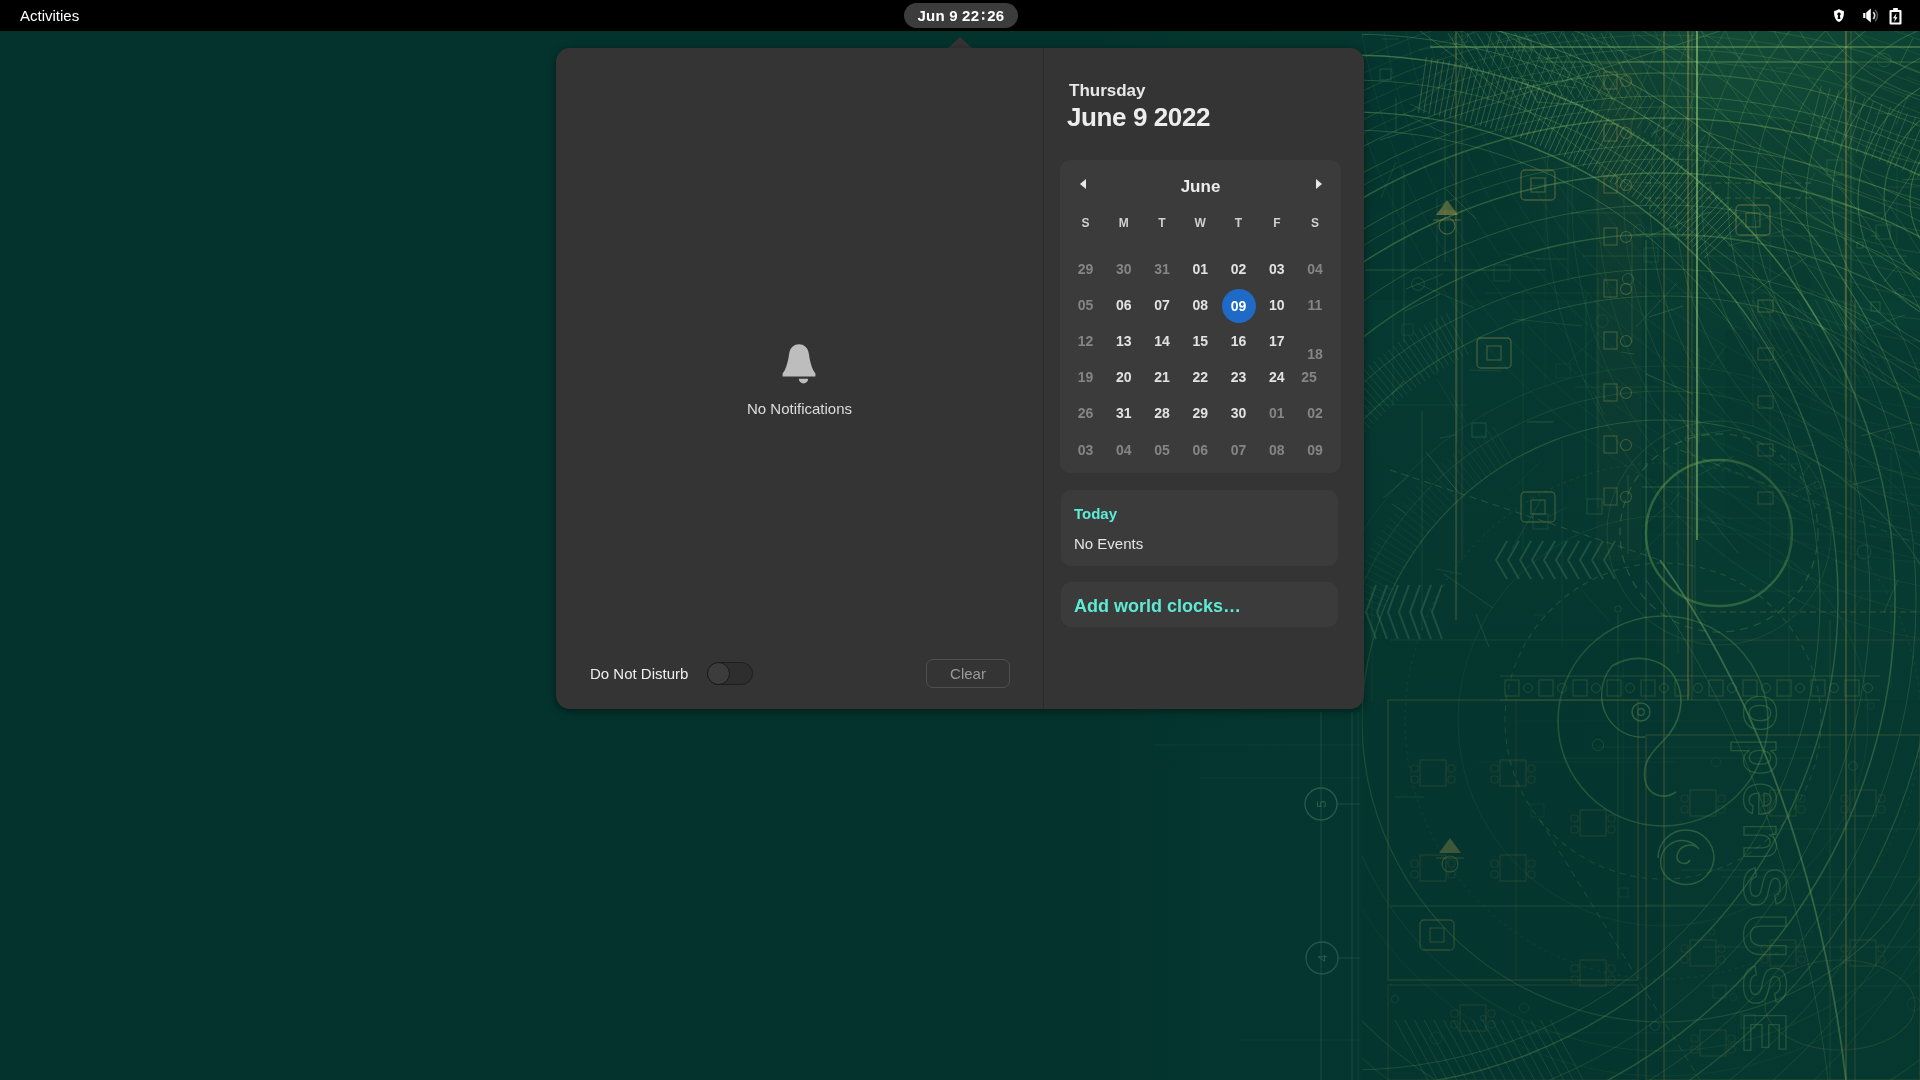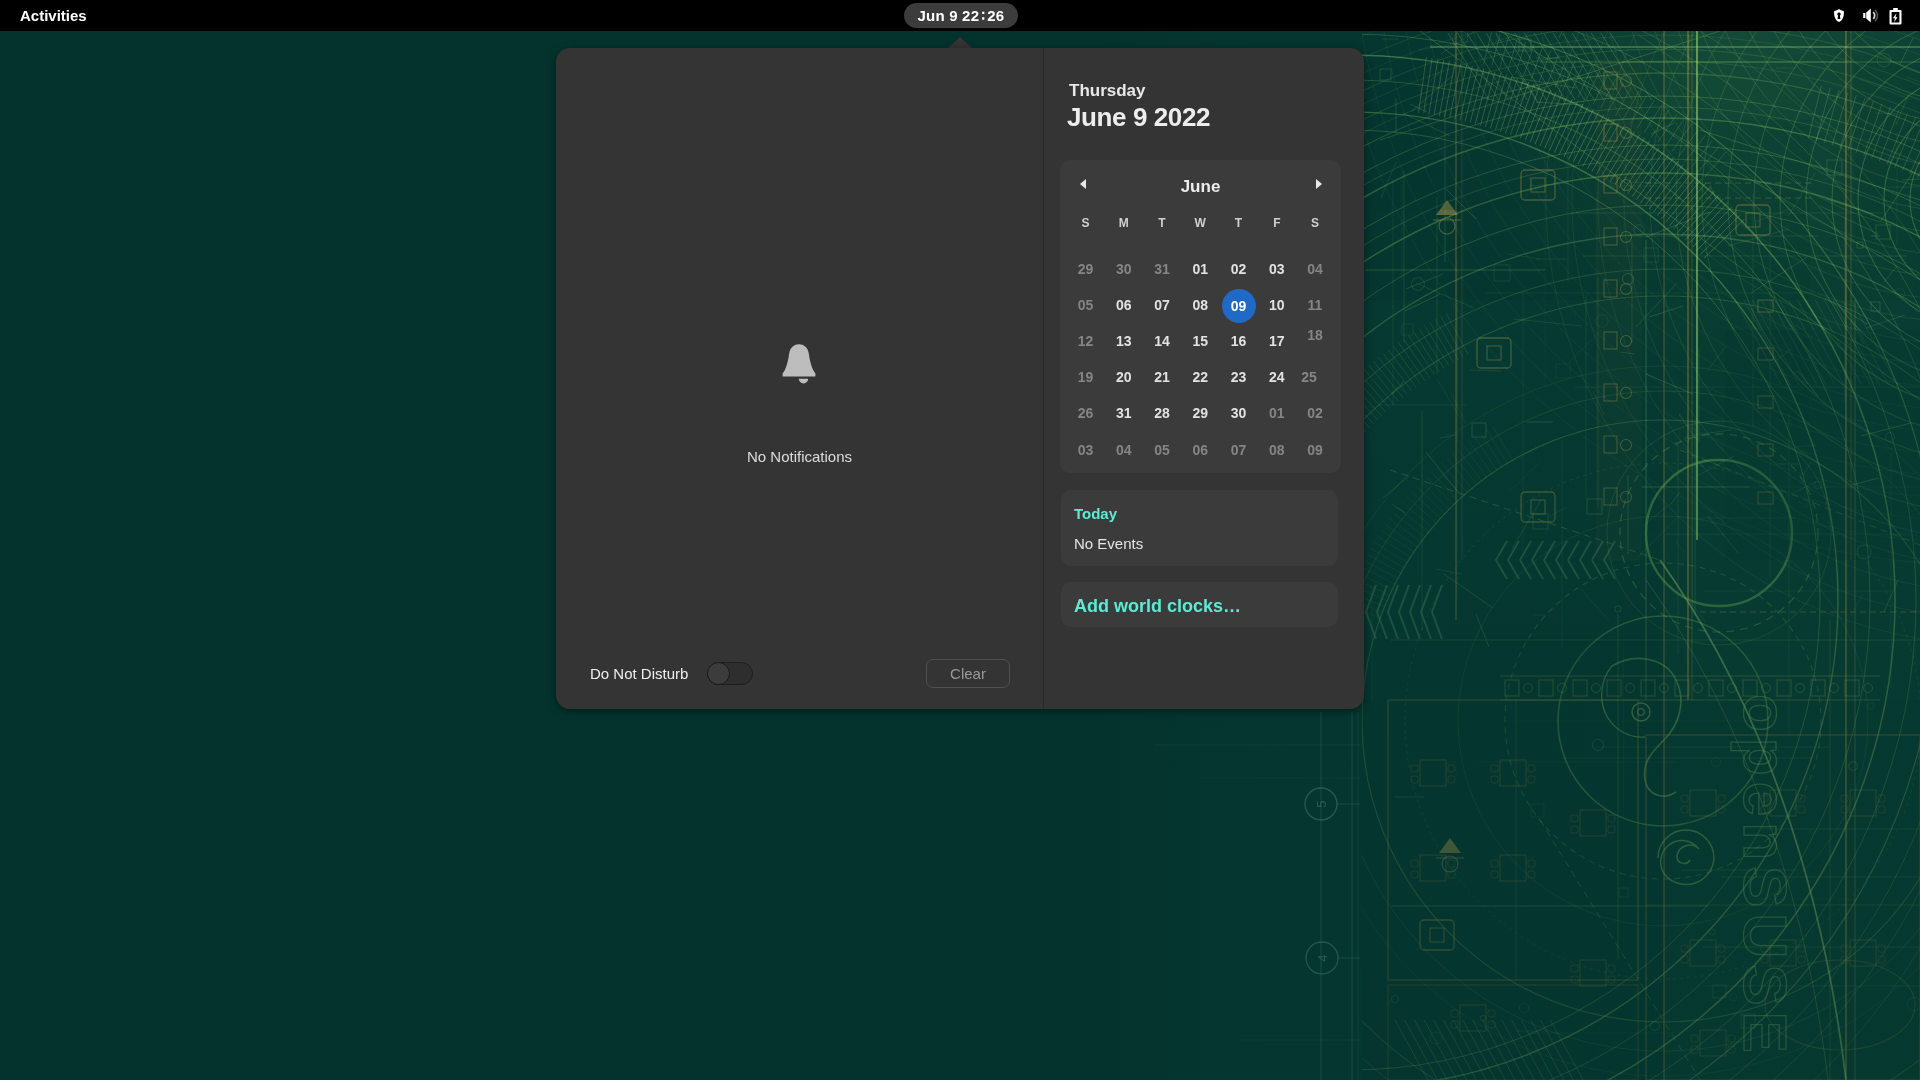--- a/index.html
+++ b/index.html
@@ -1,35 +1,35 @@
 <!DOCTYPE html>
 <html><head>
 <meta charset="utf-8">
 <style>
   * { margin:0; padding:0; box-sizing:border-box; }
   html,body { width:1920px; height:1080px; overflow:hidden; background:#04332d;
     font-family:"Liberation Sans", sans-serif; }
   #wall { position:absolute; left:0; top:0; width:1920px; height:1080px; }
   #topbar { position:absolute; left:0; top:0; width:1920px; height:31px; background:#000; z-index:5; }
   #activities { position:absolute; left:20px; top:0; height:31px; line-height:31px;
-    color:#ffffff; font-size:15px; font-weight:bold; }
+    color:#ffffff; font-size:15px; font-weight:normal; }
   #clockpill { position:absolute; left:904px; top:3px; width:114px; height:25px;
     background:#3c3c3c; border-radius:13px; color:#ffffff; font-size:15px; font-weight:bold;
     text-align:center; line-height:25px; letter-spacing:0.2px; }
   #sysicons { position:absolute; right:0; top:0; height:31px; }
   #pointer { position:absolute; left:948px; top:37px; width:0; height:0; z-index:6;
     border-left:12px solid transparent; border-right:12px solid transparent;
     border-bottom:11px solid #343434; }
   #panel { position:absolute; left:556px; top:48px; width:808px; height:661px;
     background:#343434; border-radius:14px; z-index:6;
     box-shadow:0 2px 8px rgba(0,0,0,0.45); }
   #divider { position:absolute; left:487px; top:0px; width:1px; height:661px; background:#2a2a2a; }
   .dimtxt { color:#5eead4; font-weight:bold; }
   #nonotif { position:absolute; left:0; top:352px; width:487px; text-align:center;
-    color:#dddddd; font-size:15px;margin-top:48px; }
+    color:#dddddd; font-size:15px; }
   #dnd { position:absolute; left:34px; top:617px; color:#eeeeee; font-size:15px; }
   #toggle { position:absolute; left:151px; top:614px; width:46px; height:23px;
     background:#2e2e2e; border:1px solid #1e1e1e; border-radius:12px; box-sizing:border-box; }
   #knob { position:absolute; left:-1px; top:-1px; width:23px; height:23px; border-radius:50%;
     background:#3c3c3c; border:1.5px solid #1a1a1a; box-sizing:border-box; }
   #clearbtn { position:absolute; left:370px; top:611px; width:84px; height:29px;
     border:1px solid #505050; border-radius:7px; color:#9a9a9a; font-size:15px;
     text-align:center; line-height:27px; }
   
   #thursday { position:absolute; left:513px; top:33px; color:#e8e8e8; font-size:17px; font-weight:bold; }
@@ -953,21 +953,21 @@
     <div class="dnum wd" style="left:85.0px;top:136.7px">07</div>
     <div class="dnum wd" style="left:123.2px;top:136.7px">08</div>
     <div class="dnum wd" style="left:199.8px;top:136.7px">10</div>
     <div class="dnum gd" style="left:238.0px;top:136.7px">11</div>
     <div class="dnum gd" style="left:8.5px;top:172.9px">12</div>
     <div class="dnum wd" style="left:46.8px;top:172.9px">13</div>
     <div class="dnum wd" style="left:85.0px;top:172.9px">14</div>
     <div class="dnum wd" style="left:123.2px;top:172.9px">15</div>
     <div class="dnum wd" style="left:161.5px;top:172.9px">16</div>
     <div class="dnum wd" style="left:199.8px;top:172.9px">17</div>
-    <div class="dnum gd" style="left:238.0px;top:167px">18</div>
+    <div class="dnum gd" style="left:238.0px;top:186px">18</div>
     <div class="dnum gd" style="left:8.5px;top:209.1px">19</div>
     <div class="dnum wd" style="left:46.8px;top:209.1px">20</div>
     <div class="dnum wd" style="left:85.0px;top:209.1px">21</div>
     <div class="dnum wd" style="left:123.2px;top:209.1px">22</div>
     <div class="dnum wd" style="left:161.5px;top:209.1px">23</div>
     <div class="dnum wd" style="left:199.8px;top:209.1px">24</div>
     <div class="dnum gd" style="left:232px;top:209.1px">25</div>
     <div class="dnum gd" style="left:8.5px;top:245.3px">26</div>
     <div class="dnum wd" style="left:46.8px;top:245.3px">31</div>
     <div class="dnum wd" style="left:85.0px;top:245.3px">28</div>

